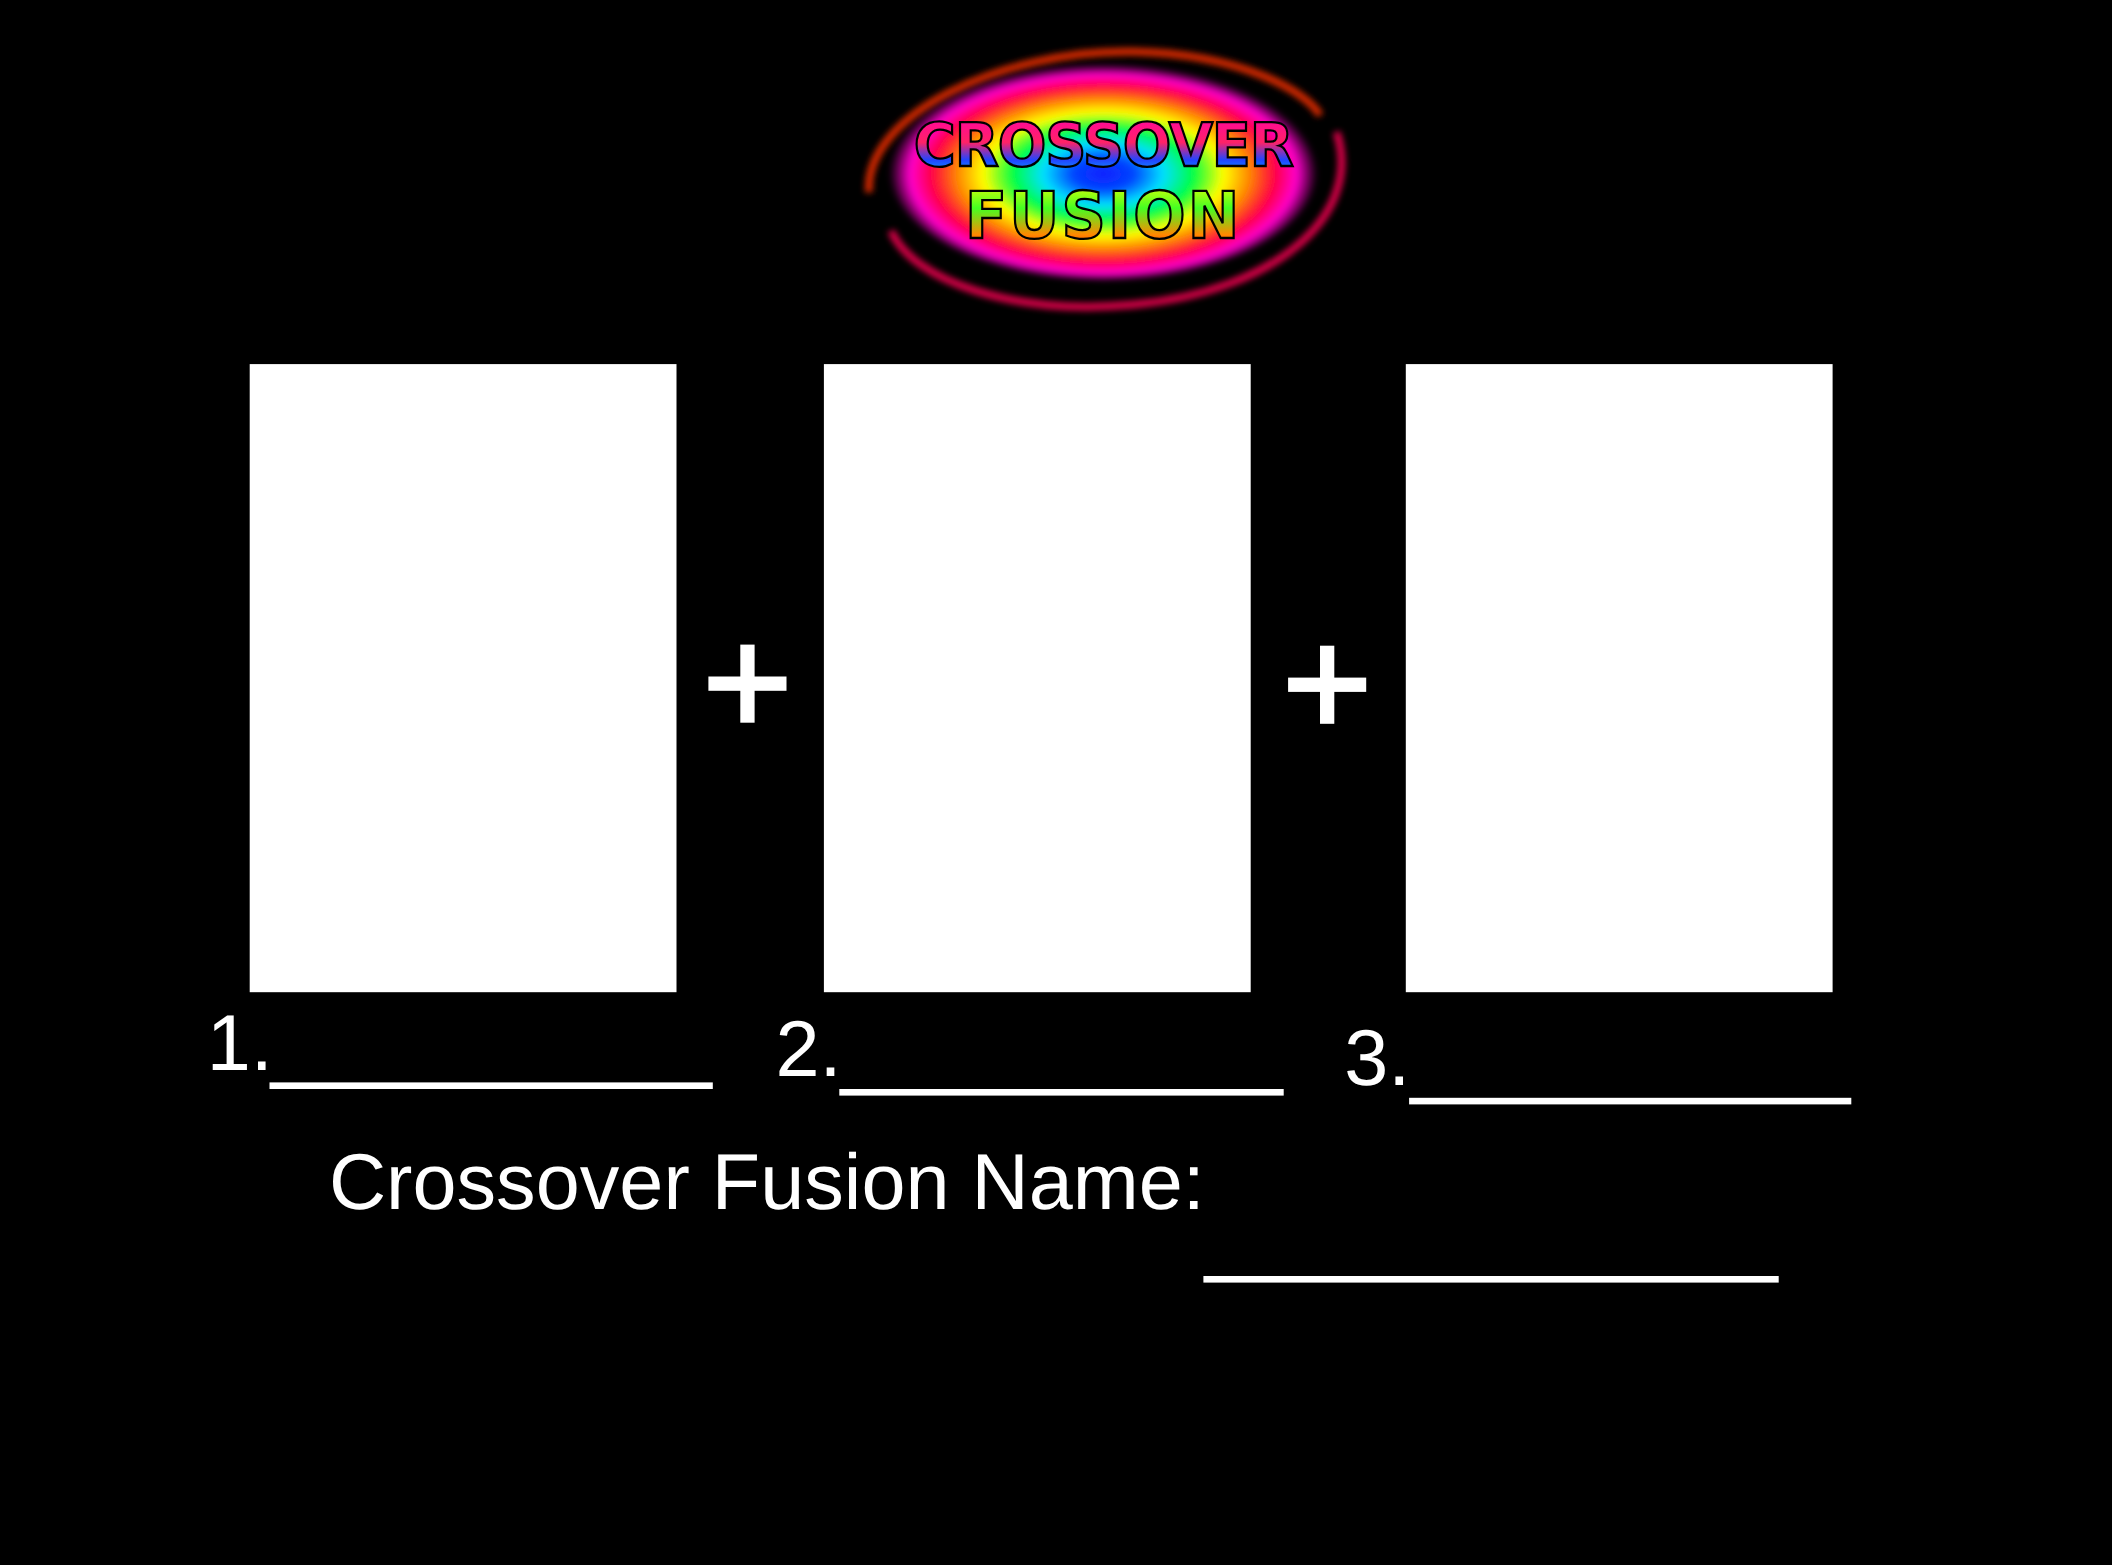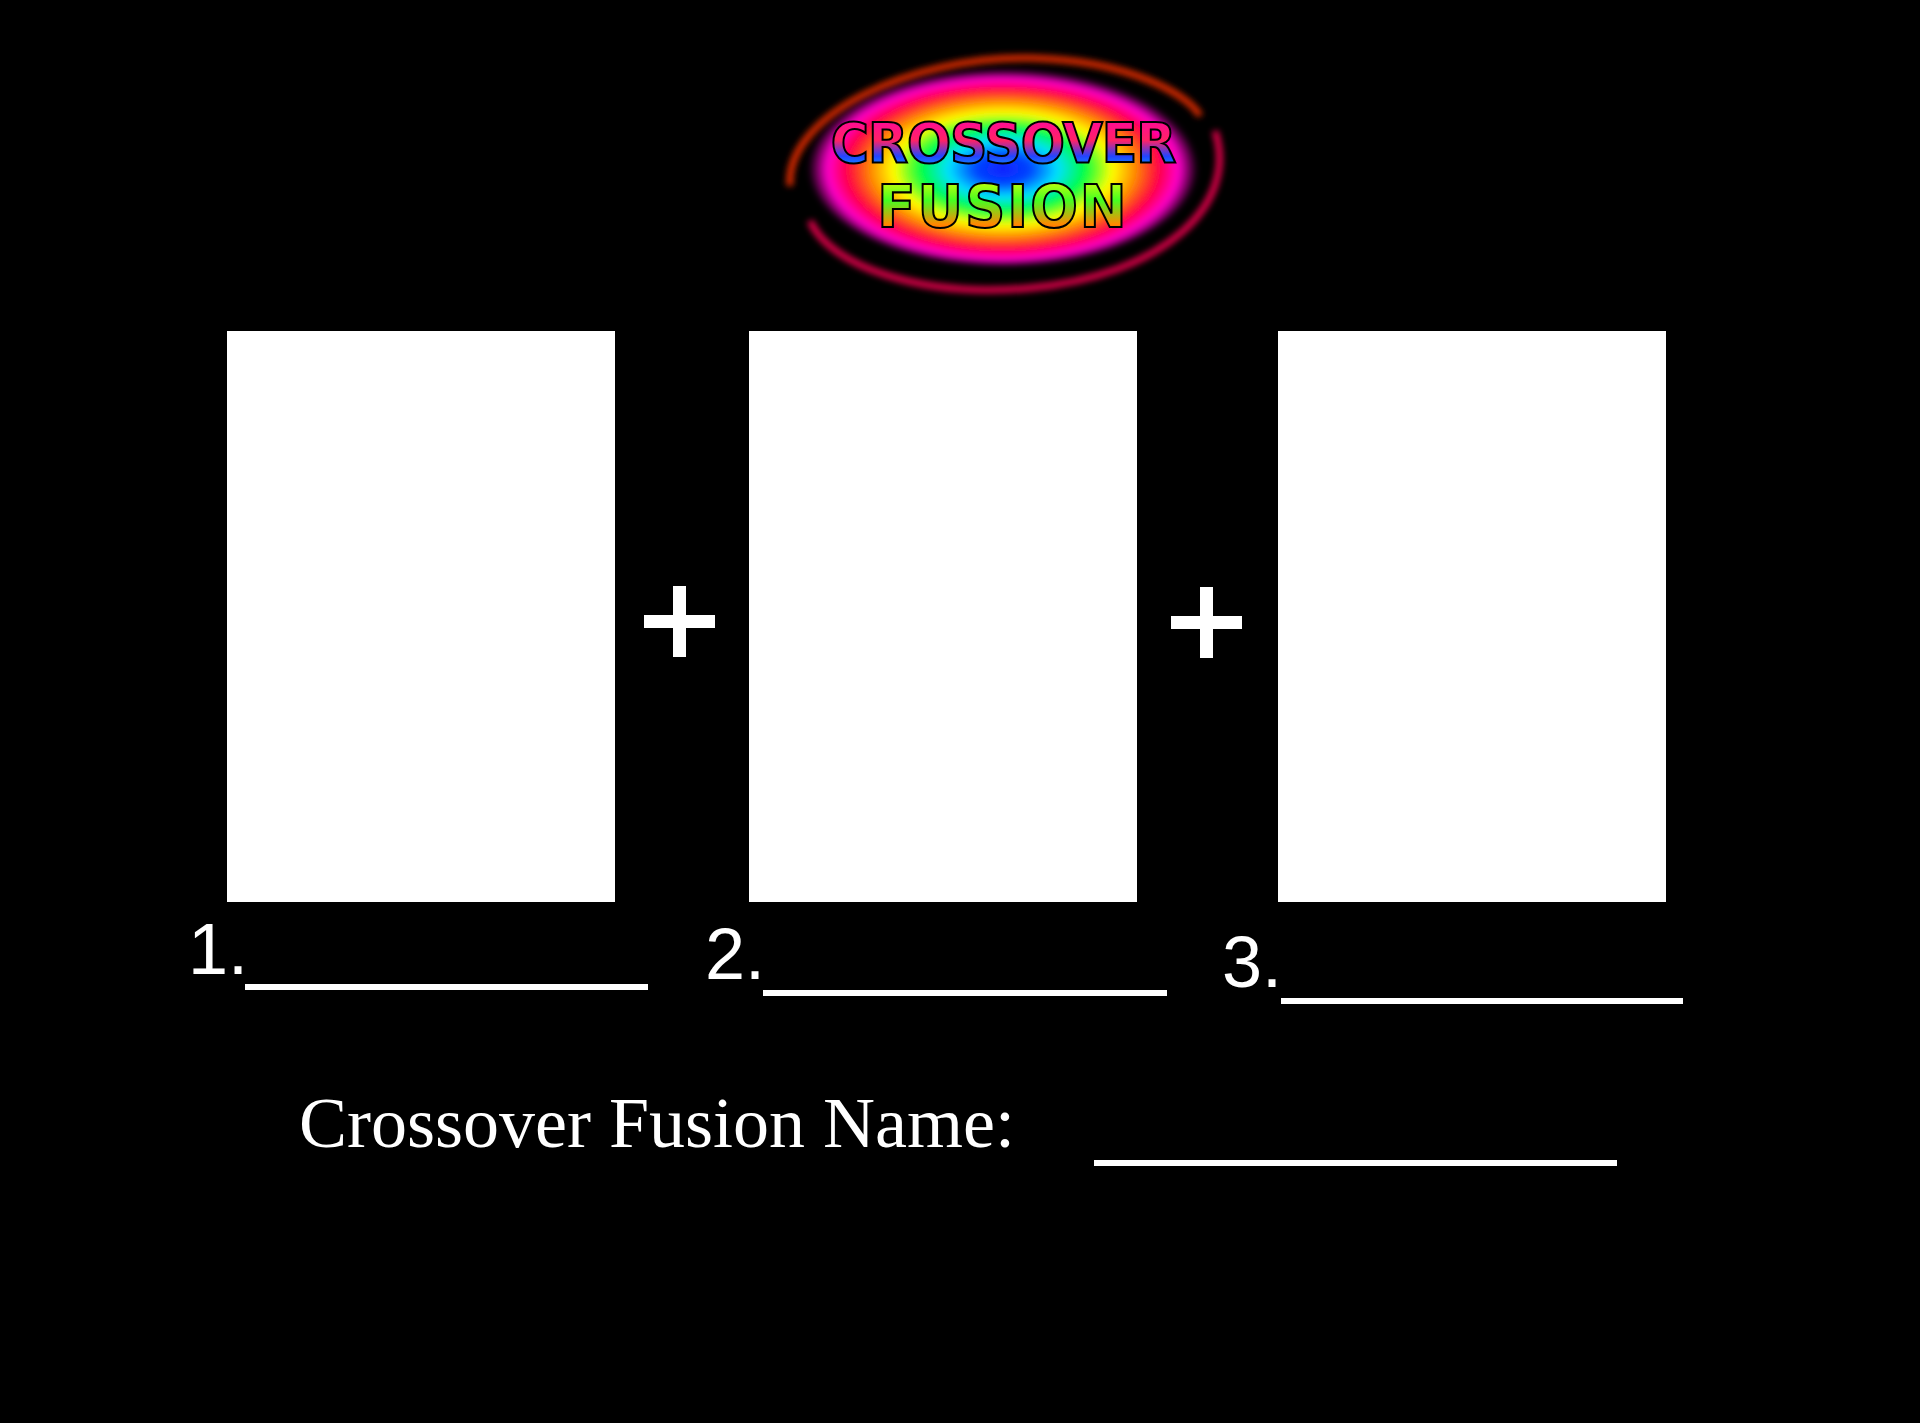--- a/index.html
+++ b/index.html
@@ -1,21 +1,21 @@
 <!DOCTYPE html>
 <html><head>
   <meta charset="utf-8">
   <style>
     html, body { margin: 0; padding: 0; }
     body {
       width: 1920px; height: 1423px; background: #000000;
       position: relative; overflow: hidden;
       font-family: "Liberation Sans", sans-serif; color: #ffffff;
     }
-    .logo { position: absolute; left: 770px; top: 36px; width: 470px; height: 270px; }
+    .logo { position: absolute; left: 770px; top: 25px; width: 470px; height: 270px; }
     .logo svg { width: 100%; height: 100%; display: block; }
     .panel { position: absolute; top: 331px; width: 388px; height: 571px; background: #ffffff; }
     .plus { position: absolute; }
     .plus .h { position: absolute; background: #ffffff; }
     .plus .v { position: absolute; background: #ffffff; }
     .label { position: absolute; font-size: 72px; line-height: 1; white-space: nowrap; }
     .uline { position: absolute; height: 6px; background: #ffffff; }
   </style>
 </head>
 <body>
@@ -73,14 +73,14 @@
 
 <div class="label" style="left:188px; top:913px;">1.</div>
 <div class="uline" style="left:245px; top:984px; width:403px;"></div>
 
 <div class="label" style="left:705px; top:918px;">2.</div>
 <div class="uline" style="left:763px; top:990px; width:404px;"></div>
 
 <div class="label" style="left:1222px; top:926px;">3.</div>
 <div class="uline" style="left:1281px; top:998px; width:402px;"></div>
 
-<div class="label" style="left:299px; top:1087px;font-family:Liberation Serif, serif;">Crossover Fusion Name:</div>
+<div class="label" style="left:299px; top:1039px;">Crossover Fusion Name:</div>
 <div class="uline" style="left:1094px; top:1160px; width:523px;"></div>
 
 </body></html>

